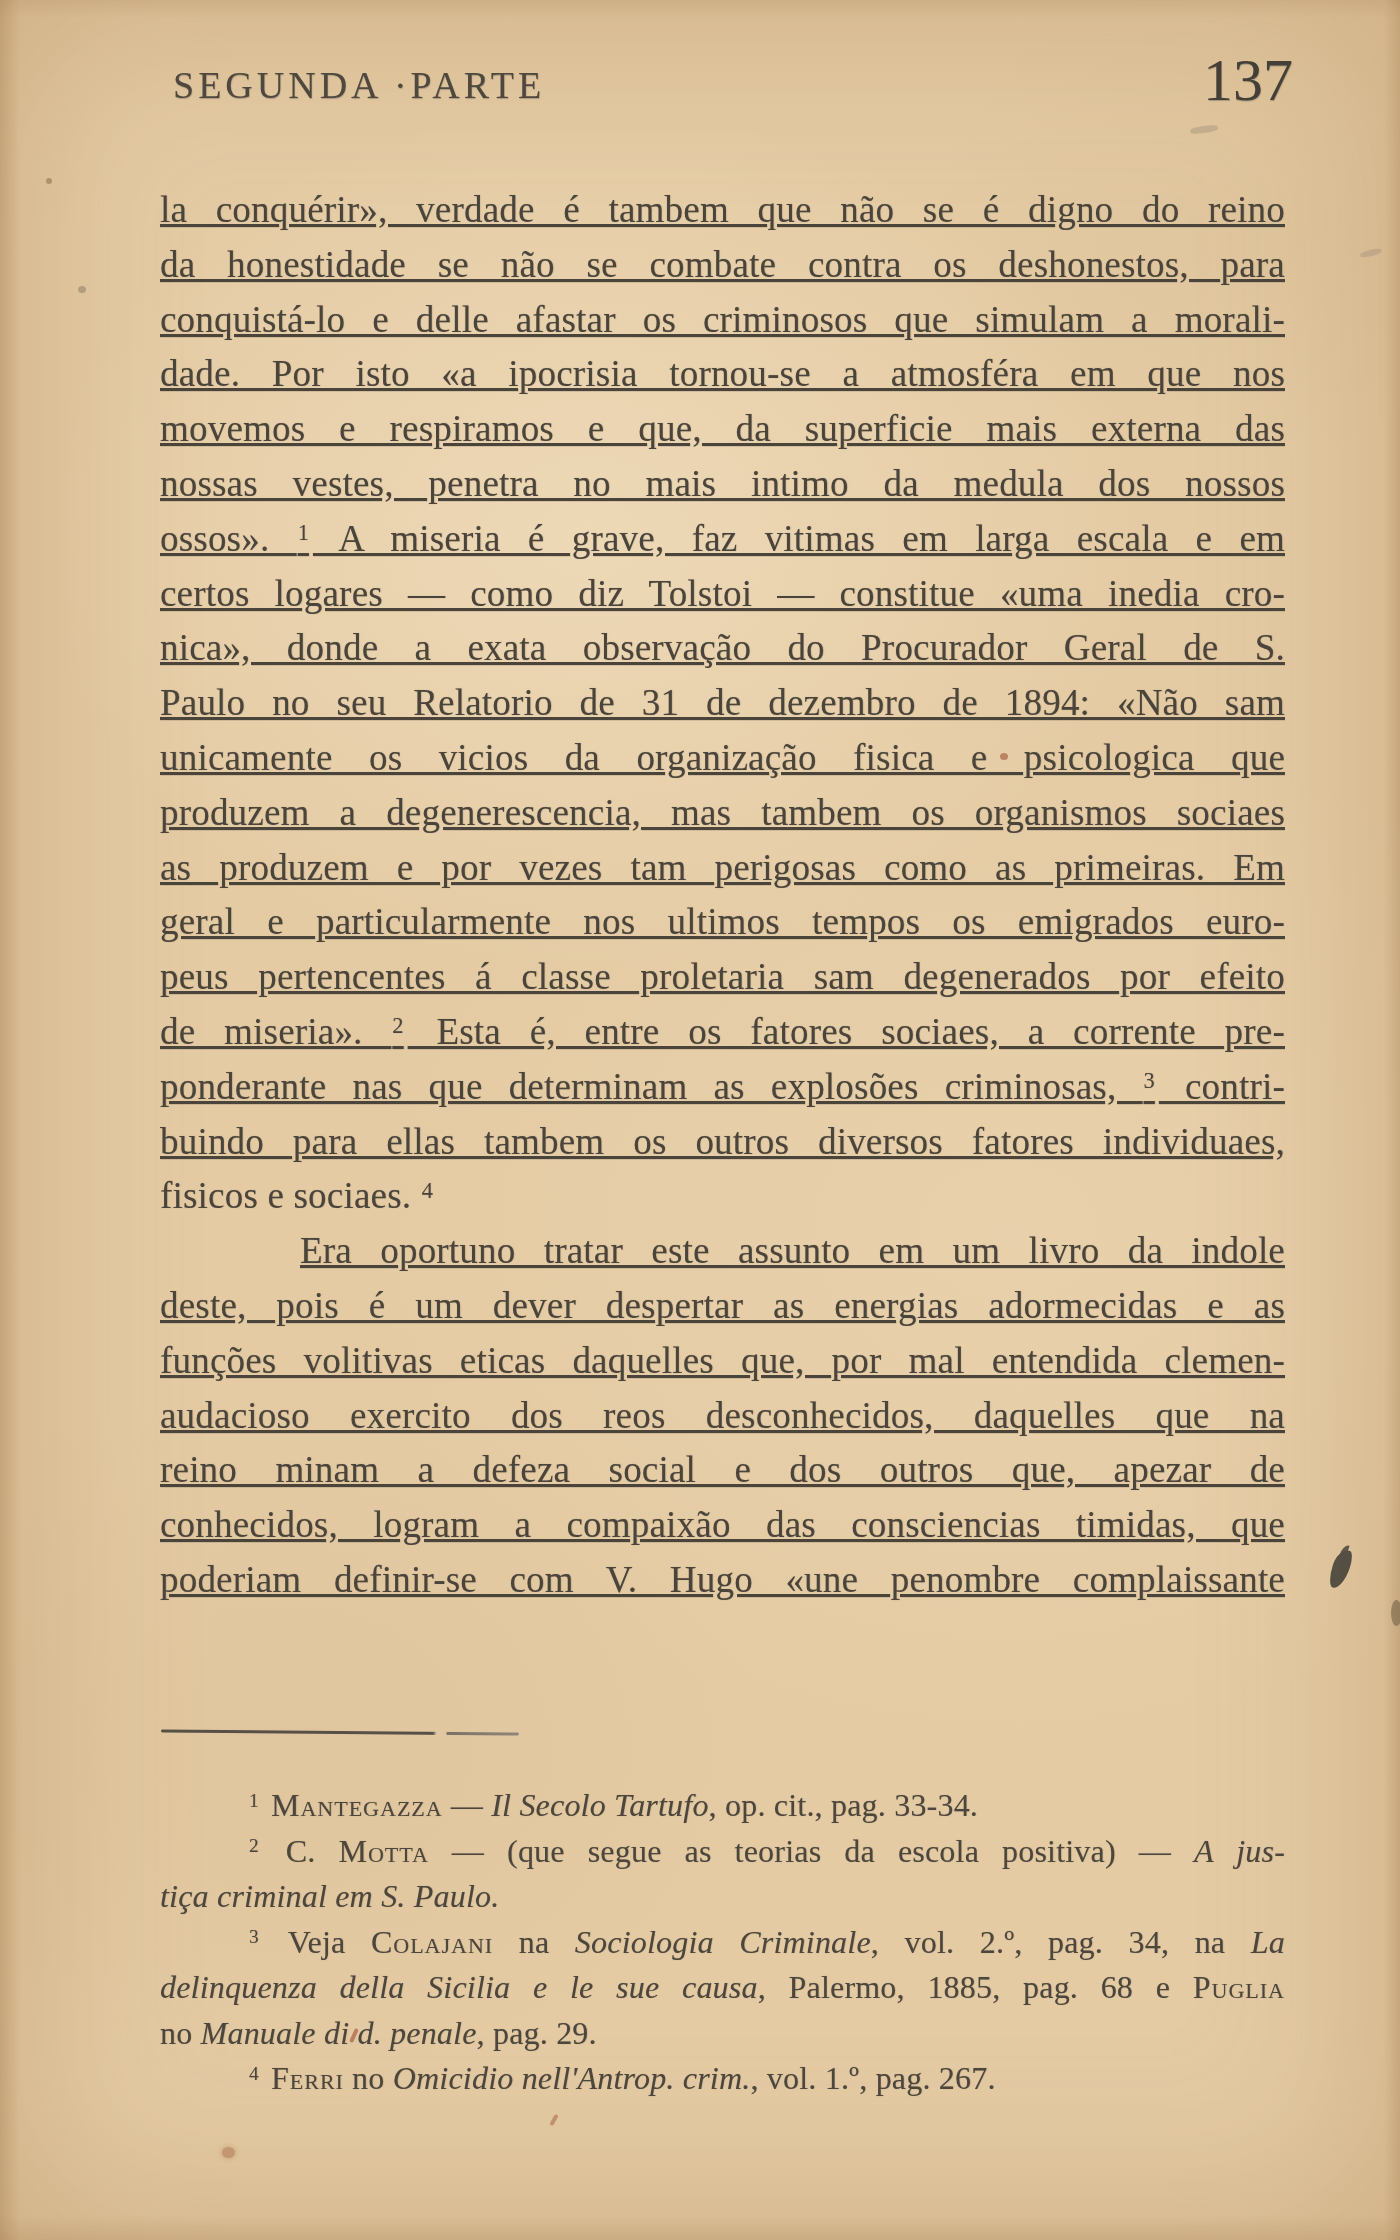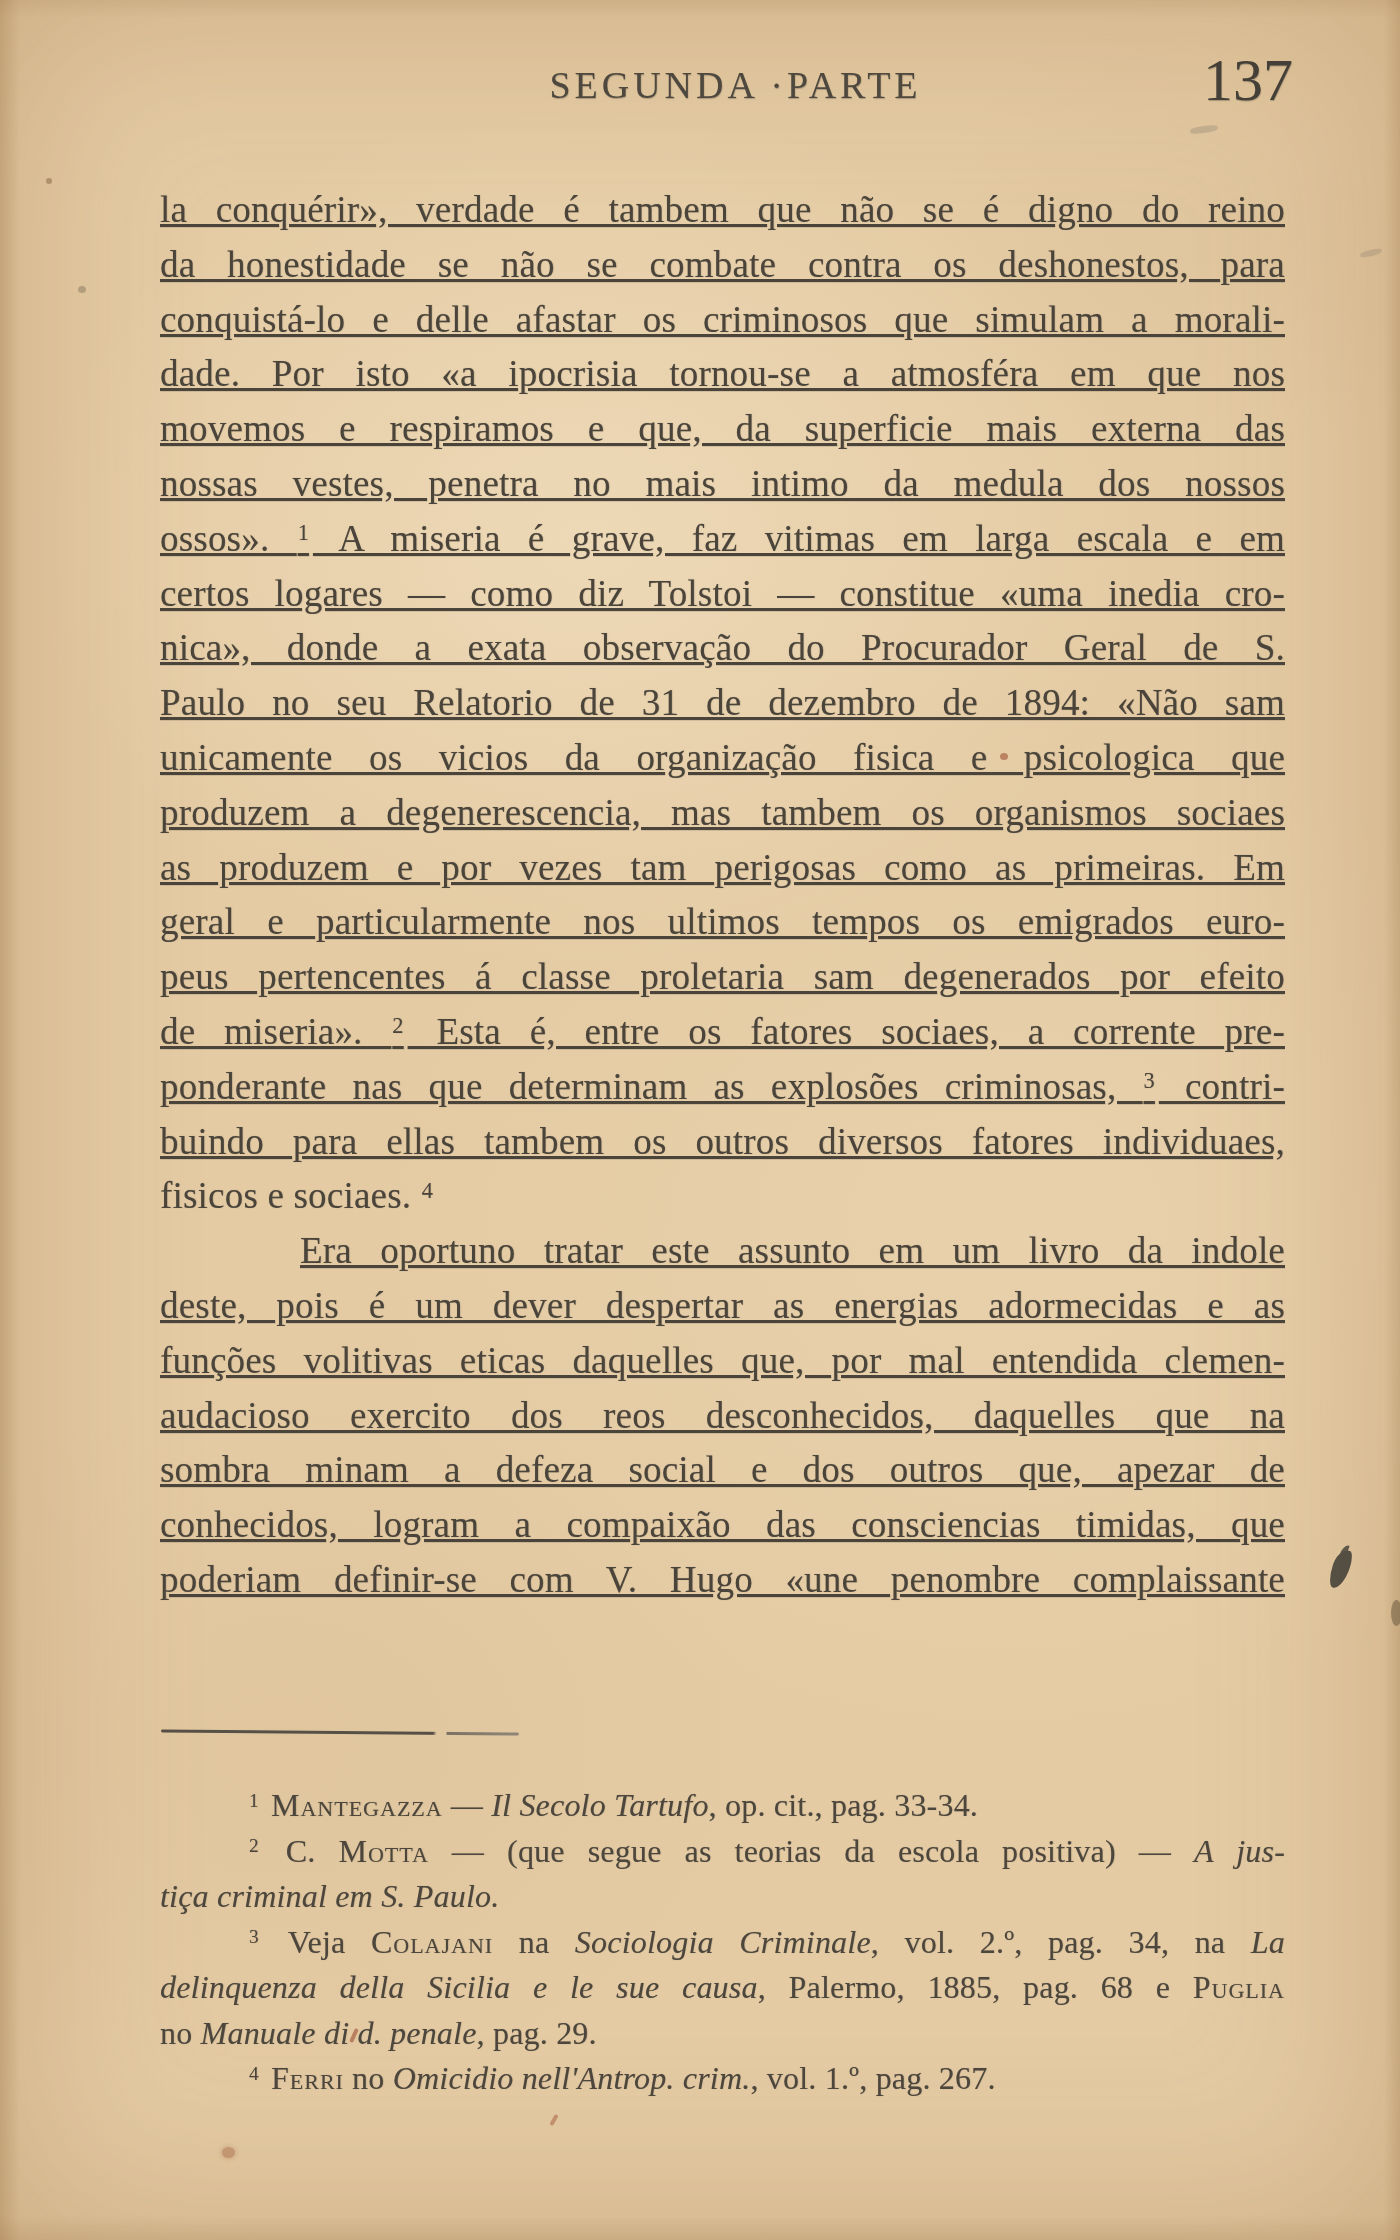--- a/index.html
+++ b/index.html
@@ -22,21 +22,21 @@
     box-shadow: inset 0 0 170px 25px rgba(158,113,62,0.30);
     font-family: "Liberation Serif", "DejaVu Serif", serif;
     color: #4a443a;
   }
 
   
   .running-head-title {
     position: absolute;
     left: 173px; top: 63px;
     width: 1125px;
-    text-align: center;
+    text-align: left;
     font-size: 38px;
     line-height: 44px;
     letter-spacing: 4px;
     color: #4e483f;
     text-shadow: 0.5px 0.5px 1px rgba(74,68,58,0.35);
   }
   .page-number {
     position: absolute;
     right: 107px; top: 52px;
     font-size: 60px;
@@ -153,21 +153,21 @@
       <div class="bline fill">geral e particularmente nos ultimos tempos os emigrados euro-</div>
       <div class="bline fill">peus pertencentes á classe proletaria sam degenerados por efeito</div>
       <div class="bline fill">de miseria». <span class="sup">2</span> Esta é, entre os fatores sociaes, a corrente pre-</div>
       <div class="bline fill">ponderante nas que determinam as explosões criminosas, <span class="sup">3</span> contri-</div>
       <div class="bline fill">buindo para ellas tambem os outros diversos fatores individuaes,</div>
       <div class="bline">fisicos e sociaes. <span class="sup">4</span></div>
       <div class="bline fill indent">Era oportuno tratar este assunto em um livro da indole</div>
       <div class="bline fill">deste, pois é um dever despertar as energias adormecidas e as</div>
       <div class="bline fill">funções volitivas eticas daquelles que, por mal entendida clemen-</div>
       <div class="bline fill">audacioso exercito dos reos desconhecidos, daquelles que na</div>
-      <div class="bline fill">sombra minam a defeza social e dos outros que, apezar de</div>
+      <div class="bline fill">reino minam a defeza social e dos outros que, apezar de</div>
       <div class="bline fill">conhecidos, logram a compaixão das consciencias timidas, que</div>
       <div class="bline fill">poderiam definir-se com V. Hugo «une penombre complaissante</div>
     </main>
 
   <div class="fn-rule"></div>
 
   <section class="footnotes" id="footnotes">
       <div class="fline indent"><span class="sup">1</span> <span class="sc">Mantegazza</span> — <span class="it">Il Secolo Tartufo</span>, op. cit., pag. 33-34.</div>
       <div class="fline fill indent"><span class="sup">2</span> C. <span class="sc">Motta</span> — (que segue as teorias da escola positiva) — <span class="it">A jus-</span></div>
       <div class="fline"><span class="it">tiça criminal em S. Paulo.</span></div>

